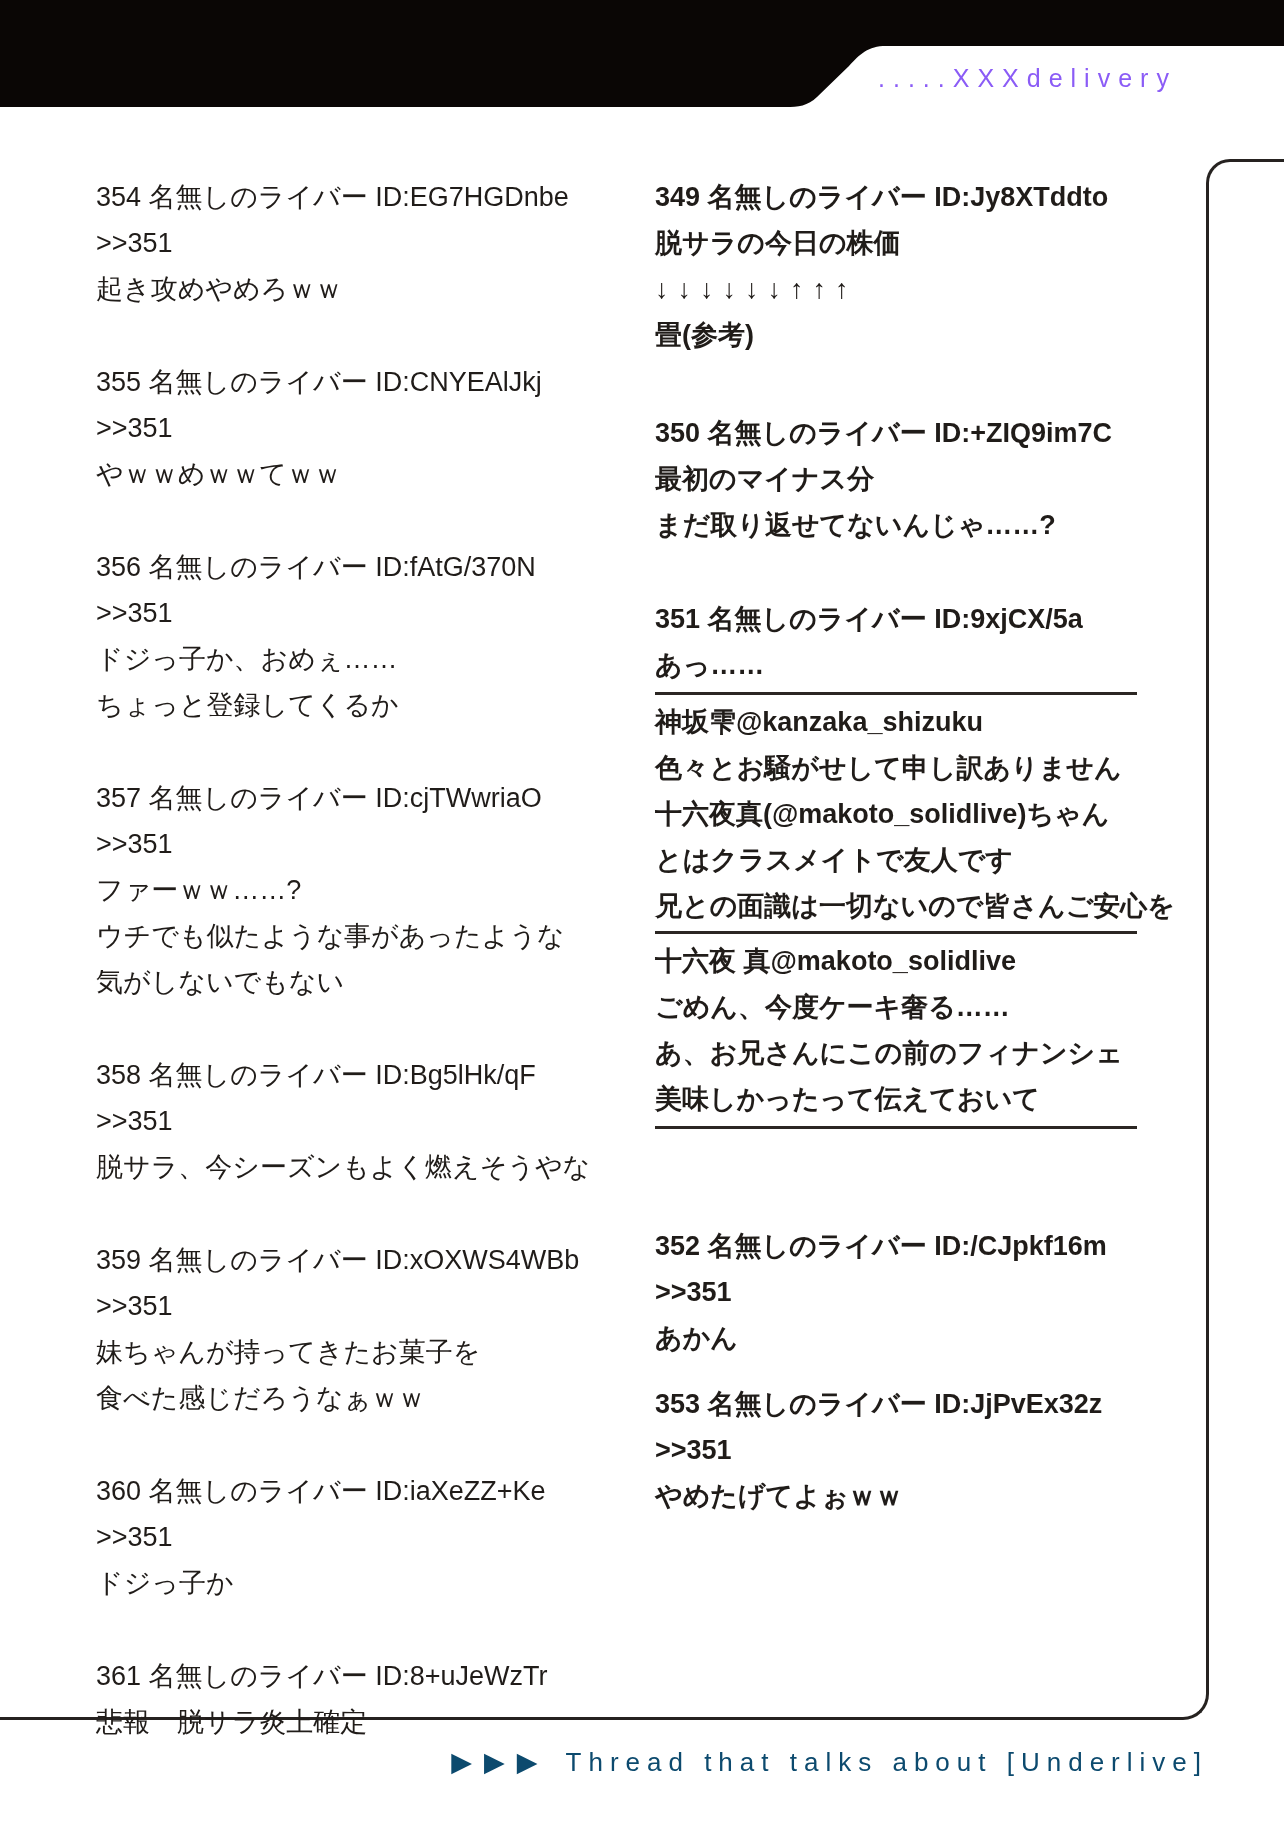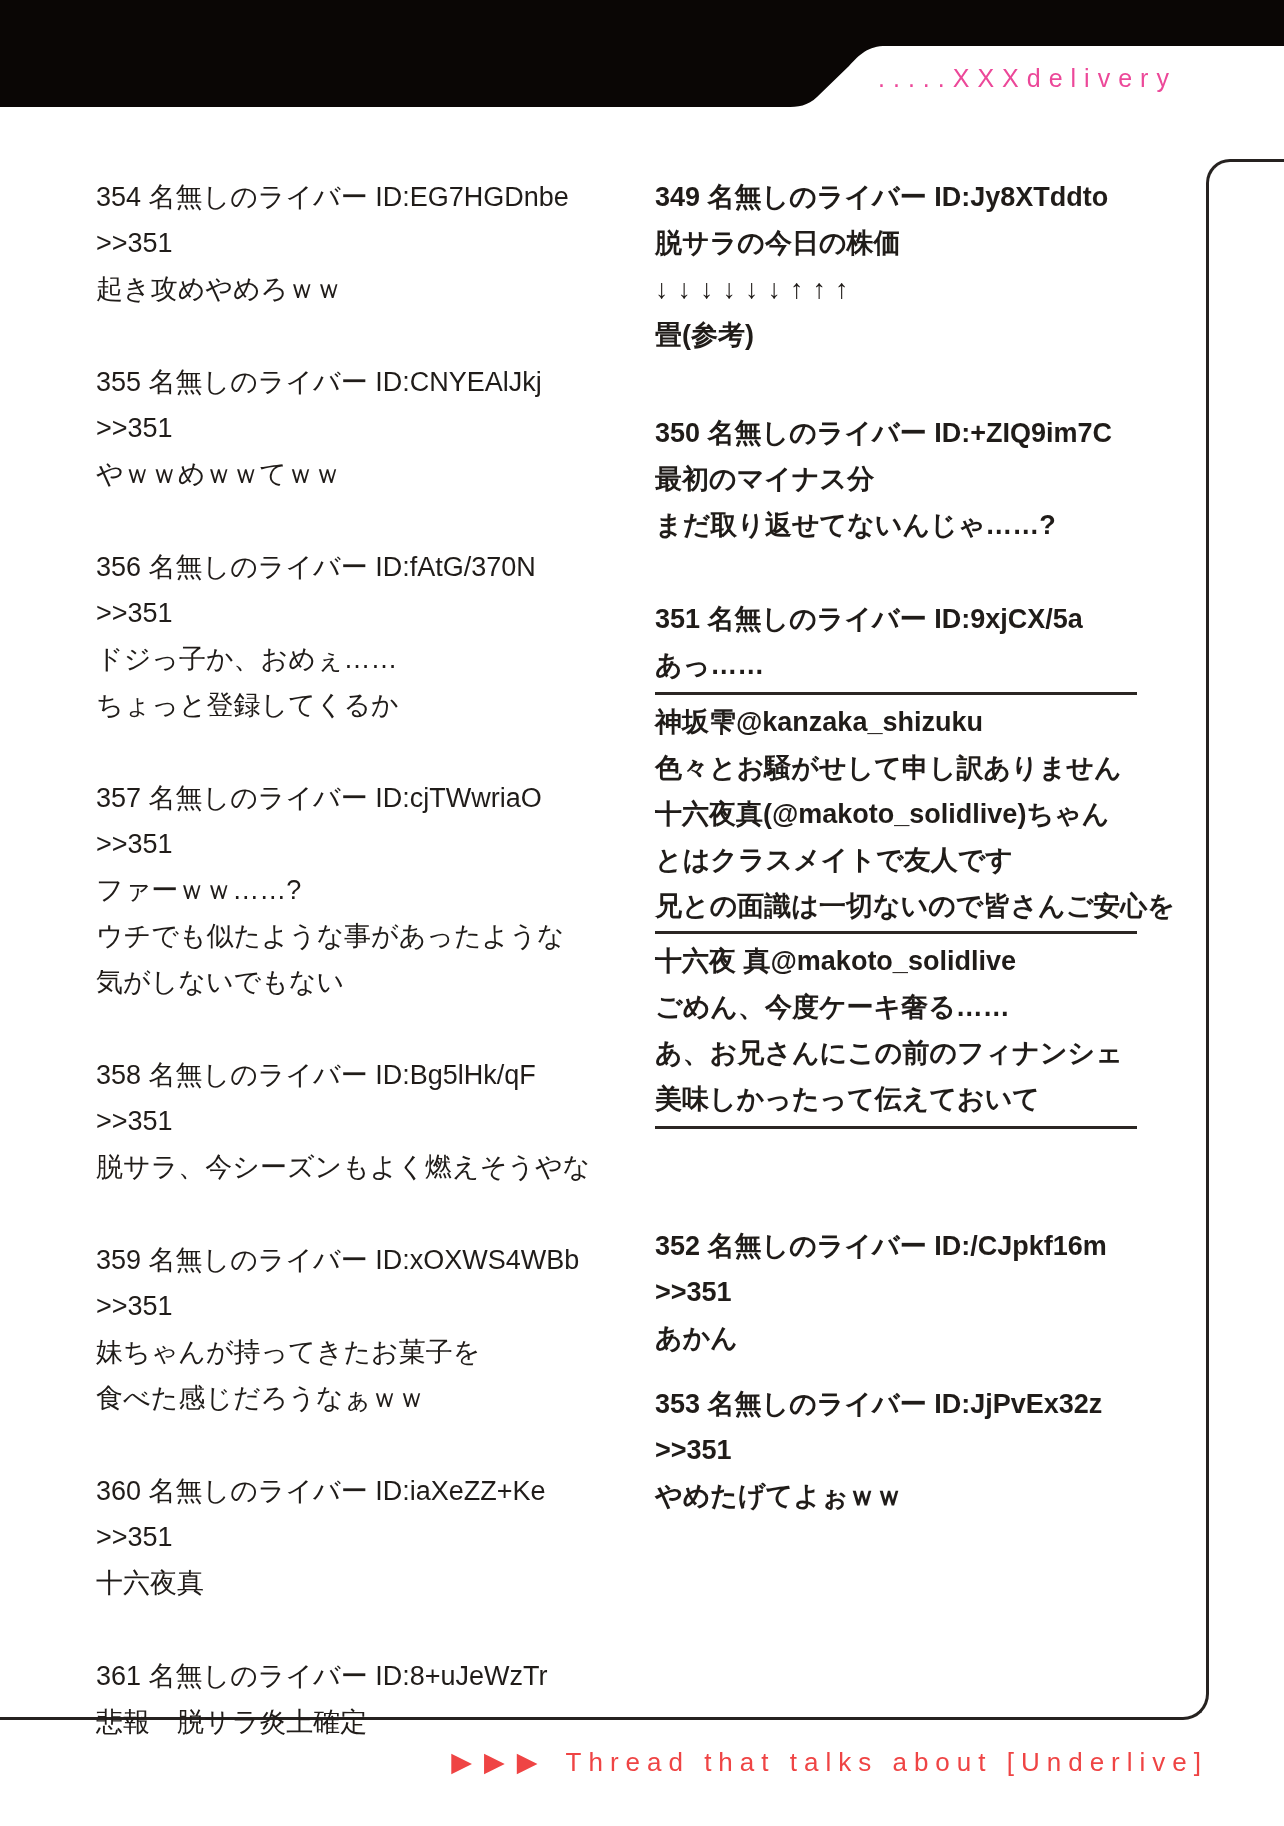--- a/index.html
+++ b/index.html
@@ -10,21 +10,21 @@
     font-family:"Liberation Sans","DejaVu Sans",sans-serif;
     color:#201c19;
     overflow:hidden;
   }
 
   
   .header-shape { position:absolute; top:0; left:0; display:block; }
   .header-label {
     position:absolute; top:64px; left:878px; width:332px;
     font-size:25px; letter-spacing:8px; white-space:nowrap;
-    color:#ec4899;
+    color:#8b5cf6;
   }
 
   
   .frame-main {
     position:absolute; left:-24px; top:192px;
     width:1233px; height:1528px;
     box-sizing:border-box;
     border-right:3px solid #262220;
     border-bottom:3px solid #262220;
     border-bottom-right-radius:26px;
@@ -54,21 +54,21 @@
   .mt60 { margin-top:60px; }
   .mt56 { margin-top:56px; }
   .mt8  { margin-top:8px; }
   .mt6  { margin-top:6px; }
   .mt100{ margin-top:98px; }
   .mt30 { margin-top:28px; }
 
   
   .footer {
     position:absolute; top:1746px; right:76px;
-    white-space:nowrap; color:#ef4444;
+    white-space:nowrap; color:#0c4a6e;
   }
   .footer .tri { font-size:27px; letter-spacing:12px; margin-right:16px; }
   .footer .label { font-size:26px; letter-spacing:7px; }
 </style>
 </head>
 <body>
 
 <svg class="header-shape" width="1284" height="110" viewBox="0 0 1284 110">
   <path d="M0,0 H1284 V46 H886 C868,46 860,54 849,66 L817,97 C808,106 798,107 786,107 H0 Z" fill="#0a0605"></path>
 </svg>
@@ -115,21 +115,21 @@
   <div class="post">
     <div class="post-head"><span>359</span> <span>名無しのライバー</span> <span>ID:xOXWS4WBb</span></div>
     <div class="post-line">&gt;&gt;351</div>
     <div class="post-line">妹ちゃんが持ってきたお菓子を</div>
     <div class="post-line">食べた感じだろうなぁｗｗ</div>
   </div>
 
   <div class="post">
     <div class="post-head"><span>360</span> <span>名無しのライバー</span> <span>ID:iaXeZZ+Ke</span></div>
     <div class="post-line">&gt;&gt;351</div>
-    <div class="post-line">十六夜真</div>
+    <div class="post-line">ドジっ子か</div>
   </div>
 
   <div class="post">
     <div class="post-head"><span>361</span> <span>名無しのライバー</span> <span>ID:8+uJeWzTr</span></div>
     <div class="post-line">悲報　脱サラ炎上確定</div>
   </div>
 
 </div>
 
 <div class="col col-right">

